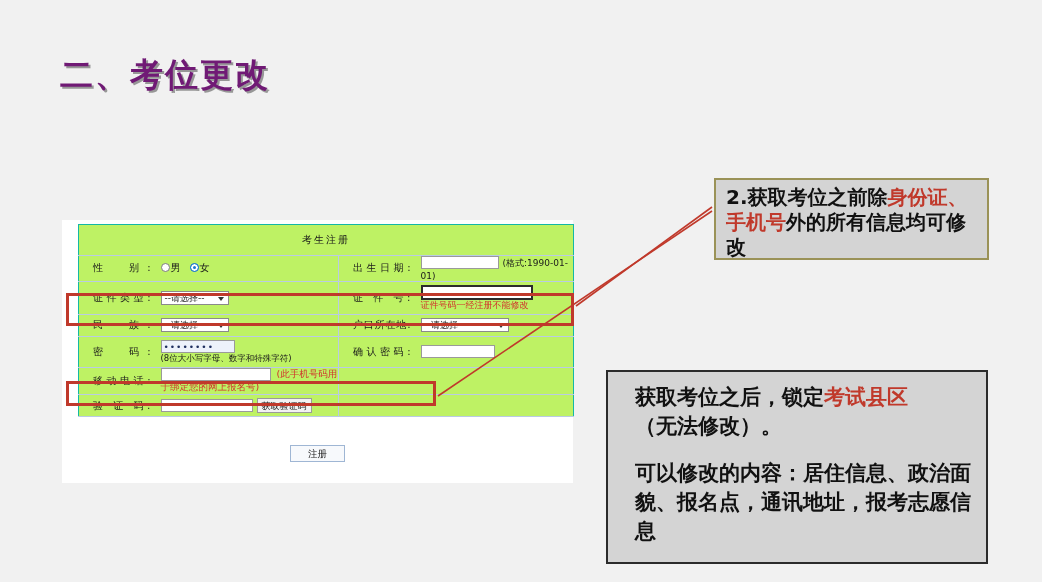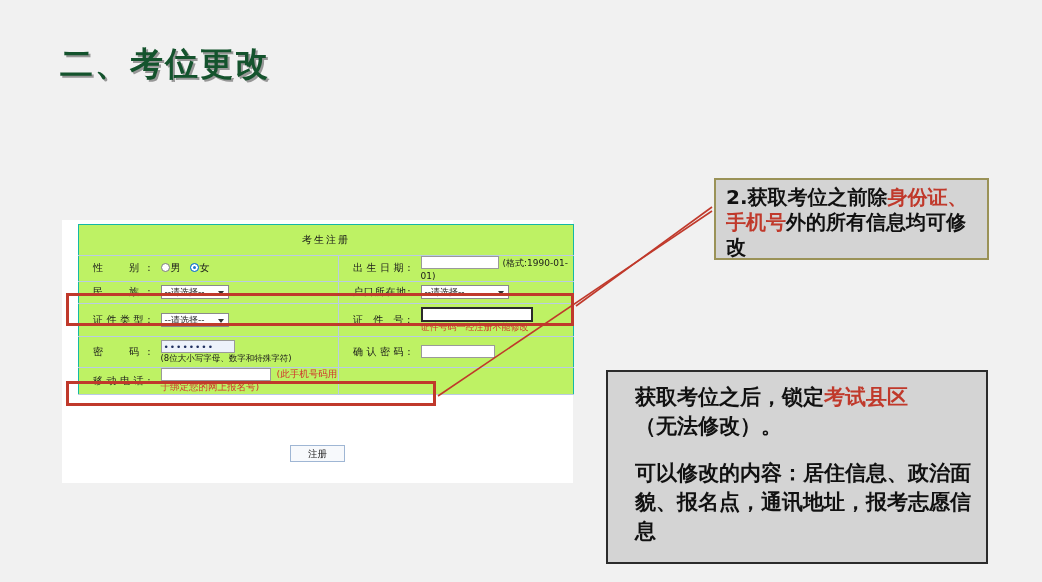--- a/index.html
+++ b/index.html
@@ -9,24 +9,24 @@
     width: 1042px; height: 582px;
     background: #f1f1f1;
     font-family: "DejaVu Sans", "Liberation Sans", sans-serif;
     overflow: hidden;
     position: relative;
   }
 
   
   #slide-title {
     position: absolute;
-    left: 60px; top: 42px;
+    left: 60px; top: 53px;
     font-size: 33px;
     font-weight: bold;
-    color: #14532d;
+    color: #701a75;
     letter-spacing: 2px;
     text-shadow: 2px 2px 0 rgba(120,120,120,.75);
     white-space: nowrap;
   }
 
   
   #form-shot {
     position: absolute;
     left: 62px; top: 220px;
     width: 511px; height: 263px;
@@ -240,63 +240,71 @@
         <td class="val radio-wrap">
           <span class="rdo"></span><span>男</span><span class="radio-gap"></span><span class="rdo on"></span><span>女</span>
         </td>
         <td class="lbl col-right-lbl">出生日期:</td>
         <td class="val">
           <span class="tbox w-birth"></span><span class="hint-black">(格式:1990-01-01)</span>
         </td>
       </tr>
 
       <tr>
-        <td class="lbl">民　族:</td>
-        <td class="val">
-          <span class="sel w1">--请选择--</span>
-        </td>
-        <td class="lbl col-right-lbl">户口所在地:</td>
-        <td class="val">
-          <span class="sel w2">--请选择--</span>
-        </td>
-      </tr>
-
-      <tr>
         <td class="lbl" style="height:32px">证件类型:</td>
         <td class="val">
           <span class="sel w1">--请选择--</span>
         </td>
         <td class="lbl col-right-lbl">证 件 号:</td>
         <td class="val">
           <span class="tbox w-idno"></span>
           <span class="sub-red">证件号码一经注册不能修改</span>
         </td>
       </tr>
 
       <tr>
+        <td class="lbl">民　族:</td>
+        <td class="val">
+          <span class="sel w1">--请选择--</span>
+        </td>
+        <td class="lbl col-right-lbl">户口所在地:</td>
+        <td class="val">
+          <span class="sel w2">--请选择--</span>
+        </td>
+      </tr>
+
+      <tr>
         <td class="lbl" style="height:30px">密　码:</td>
         <td class="val">
           <span class="tbox w-pwd"><span class="pwd-dots">••••••••</span></span>
           <span class="pwd-note">(8位大小写字母、数字和特殊字符)</span>
         </td>
         <td class="lbl col-right-lbl">确认密码:</td>
         <td class="val">
           <span class="tbox w-pwd2"></span>
         </td>
       </tr>
 
       <tr>
         <td class="lbl">移动电话:</td>
         <td class="val">
           <span class="tbox w-phone"></span><span class="hint-red">(此手机号码用于绑定您的网上报名号)</span>
         </td>
         <td class="col-right-lbl"></td>
         <td></td>
       </tr>
 
+      <tr>
+        <td class="lbl">验 证 码:</td>
+        <td class="val">
+          <span class="tbox w-code"></span><span class="sm-btn">获取验证码</span>
+        </td>
+        <td class="col-right-lbl"></td>
+        <td></td>
+      </tr>
     </tbody>
   </table>
 
   <div id="submit-wrap">
     <span id="submit-btn">注册</span>
   </div>
 </div>
 
 <div class="redbox" id="redbox-idtype"></div>
 <div class="redbox" id="redbox-phone"></div>

